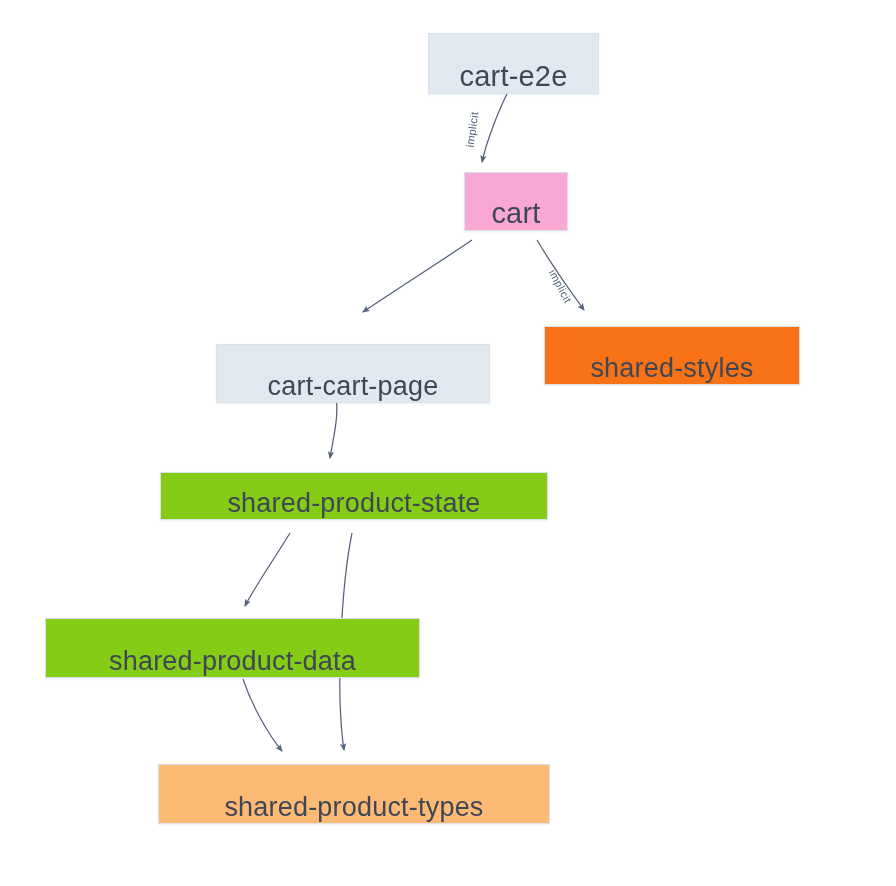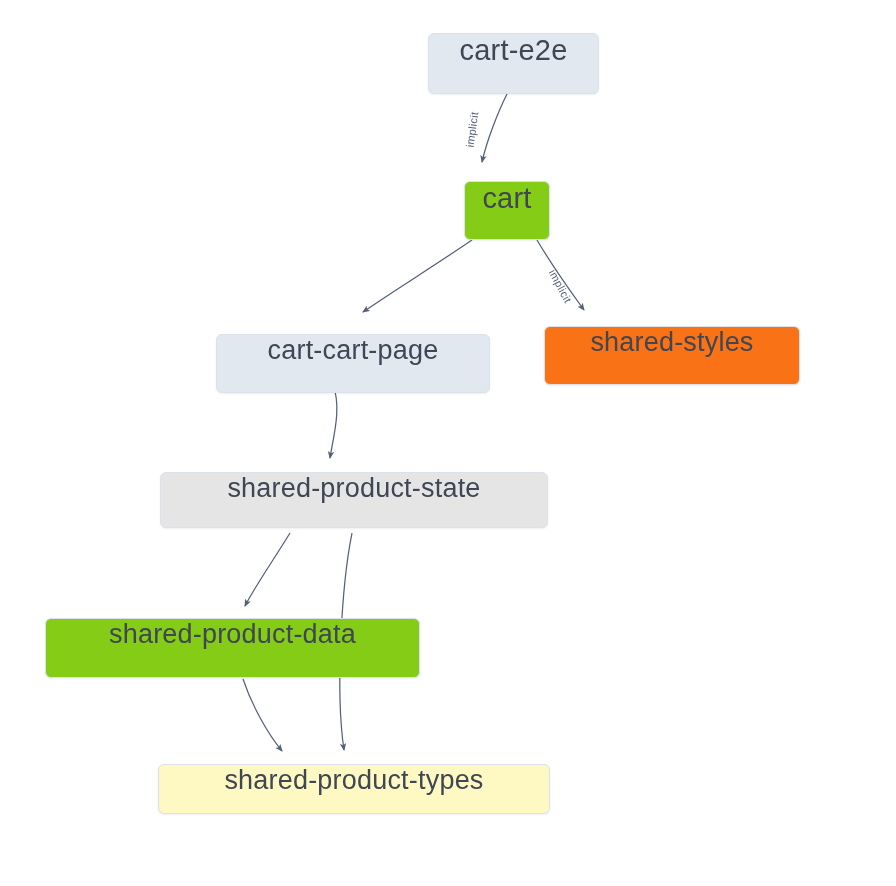--- a/index.html
+++ b/index.html
@@ -22,23 +22,23 @@
     left: 0;
     top: 0;
     width: 896px;
     height: 886px;
   }
   .graph-node {
     position: absolute;
     box-sizing: border-box;
     background: #e2e8f0;
     border: 1px solid #dbe2ea;
-    border-radius: 6px;
+    border-radius: 0;
     display: flex;
-    align-items: flex-start;
+    align-items: flex-end;
     justify-content: center;
     color: #3f4654;
     font-family: "Liberation Sans", sans-serif;
     font-weight: 400;
     letter-spacing: 0.2px;
     white-space: nowrap;
     box-shadow: 0 1px 2px rgba(80, 95, 120, 0.10);
     z-index: 5;
   }
   .node-label {
@@ -80,33 +80,33 @@
         <path class="edge-path" d="M 290 533 C 276 556 254 588 245 606" stroke="#54607a" marker-end="url(#arrowhead)"></path>
         <path class="edge-path" d="M 352 533 C 342 582 335 690 344 750" stroke="#54607a" marker-end="url(#arrowhead)"></path>
         <path class="edge-path" d="M 243 679 C 252 706 268 734 282 751" stroke="#54607a" marker-end="url(#arrowhead)"></path>
       </g>
   </svg>
 
   <div id="nodes-group">
       <div class="graph-node" style="left: 428px; top: 33px; width: 171px; height: 61px; background: rgb(226, 232, 240); color: rgb(63, 70, 84); font-size: 29px;">
         <span class="node-label">cart-e2e</span>
       </div>
-      <div class="graph-node" style="left: 464px; top: 181px; width: 86px; height: 59px; background: #84cc16; color: rgb(63, 70, 84); font-size: 29px;">
+      <div class="graph-node" style="left: 464px; top: 172px; width: 104px; height: 59px; background: #f9a8d4; color: rgb(63, 70, 84); font-size: 29px;">
         <span class="node-label">cart</span>
       </div>
-      <div class="graph-node" style="left: 216px; top: 334px; width: 274px; height: 59px; background: rgb(226, 232, 240); color: rgb(63, 70, 84); font-size: 27px;">
+      <div class="graph-node" style="left: 216px; top: 344px; width: 274px; height: 59px; background: rgb(226, 232, 240); color: rgb(63, 70, 84); font-size: 27px;">
         <span class="node-label">cart-cart-page</span>
       </div>
       <div class="graph-node" style="left: 544px; top: 326px; width: 256px; height: 59px; background: #f97316; color: rgb(63, 70, 84); font-size: 27px;">
         <span class="node-label">shared-styles</span>
       </div>
-      <div class="graph-node" style="left: 160px; top: 472px; width: 388px; height: 56px; background: #e5e5e5; color: rgb(63, 70, 84); font-size: 27px;">
+      <div class="graph-node" style="left: 160px; top: 472px; width: 388px; height: 48px; background: #84cc16; color: rgb(63, 70, 84); font-size: 27px;">
         <span class="node-label">shared-product-state</span>
       </div>
       <div class="graph-node" style="left: 45px; top: 618px; width: 375px; height: 60px; background: #84cc16; color: rgb(63, 70, 84); font-size: 27px;">
         <span class="node-label">shared-product-data</span>
       </div>
-      <div class="graph-node" style="left: 158px; top: 764px; width: 392px; height: 50px; background: #fef9c3; color: rgb(63, 70, 84); font-size: 27px;">
+      <div class="graph-node" style="left: 158px; top: 764px; width: 392px; height: 60px; background: #fdba74; color: rgb(63, 70, 84); font-size: 27px;">
         <span class="node-label">shared-product-types</span>
       </div>
     </div>
 
 </div>
 
 </body></html>

